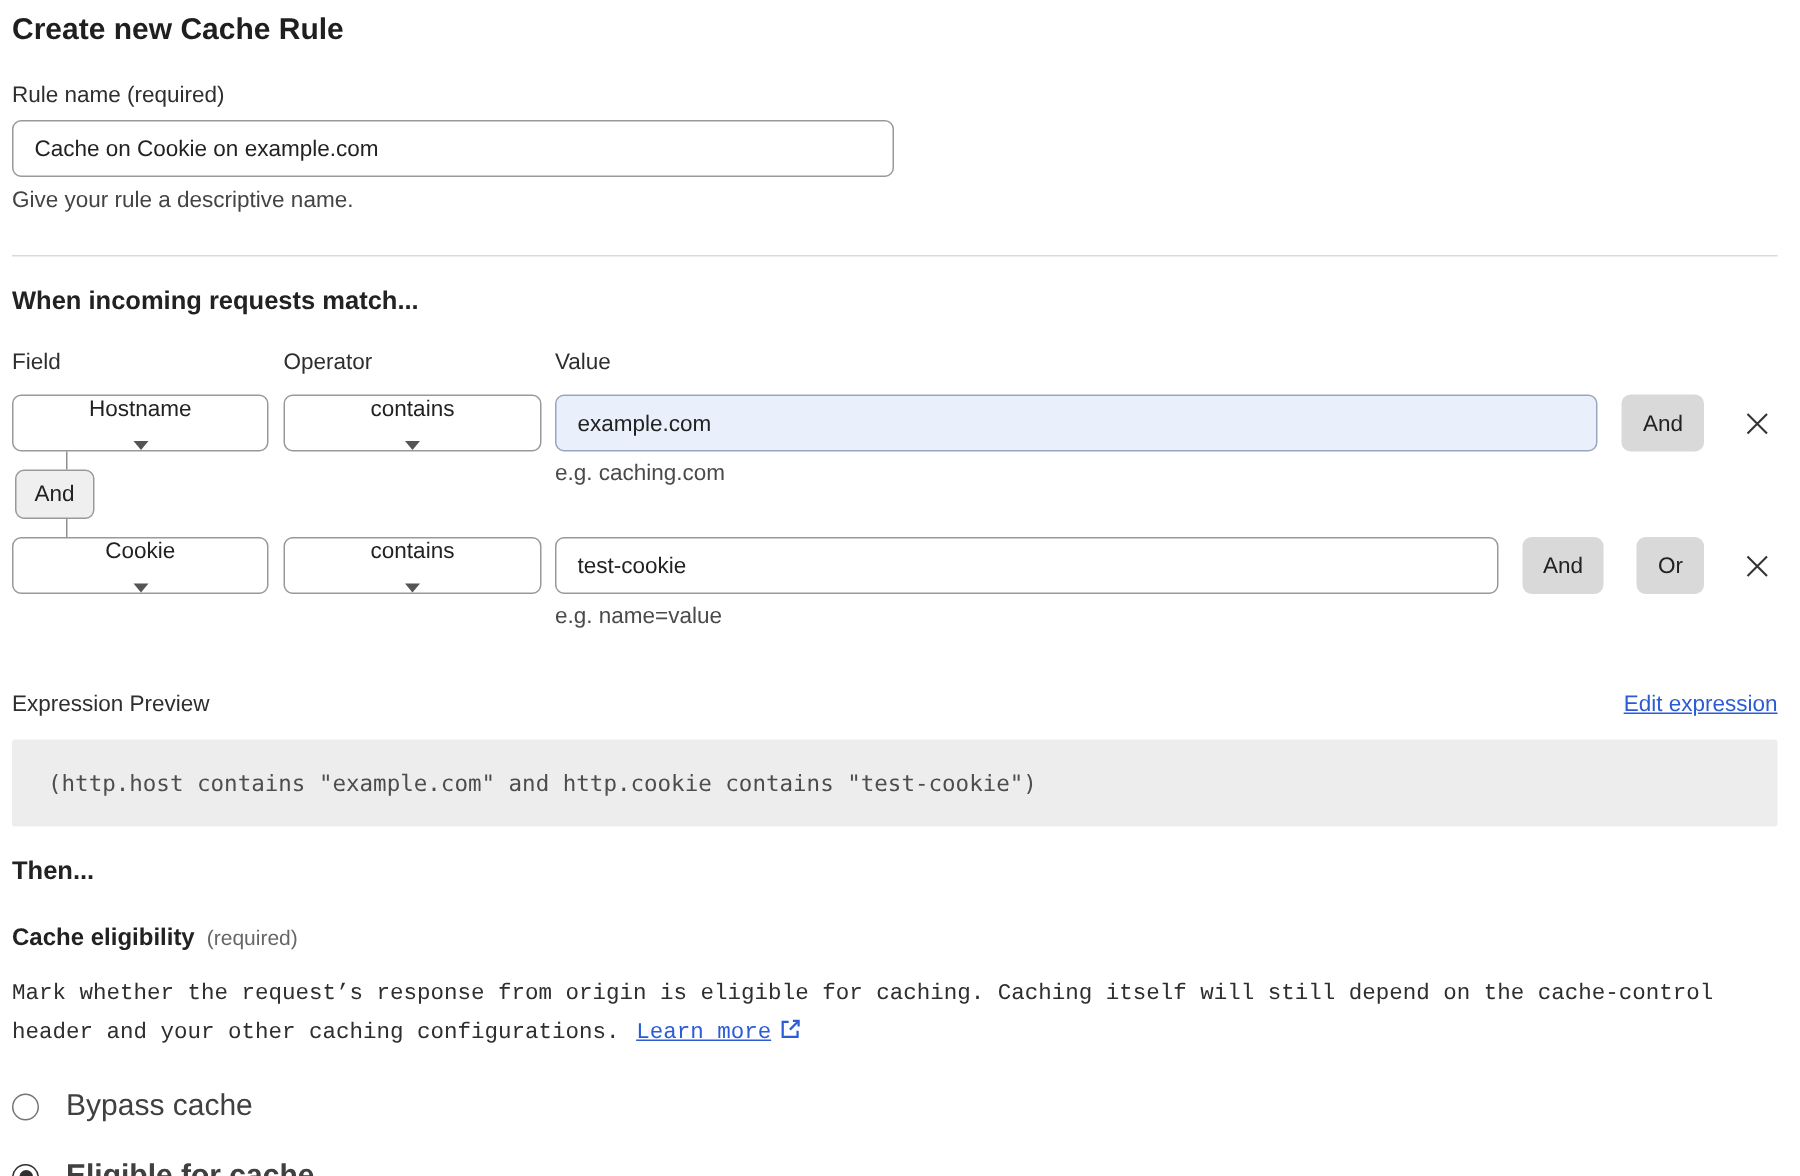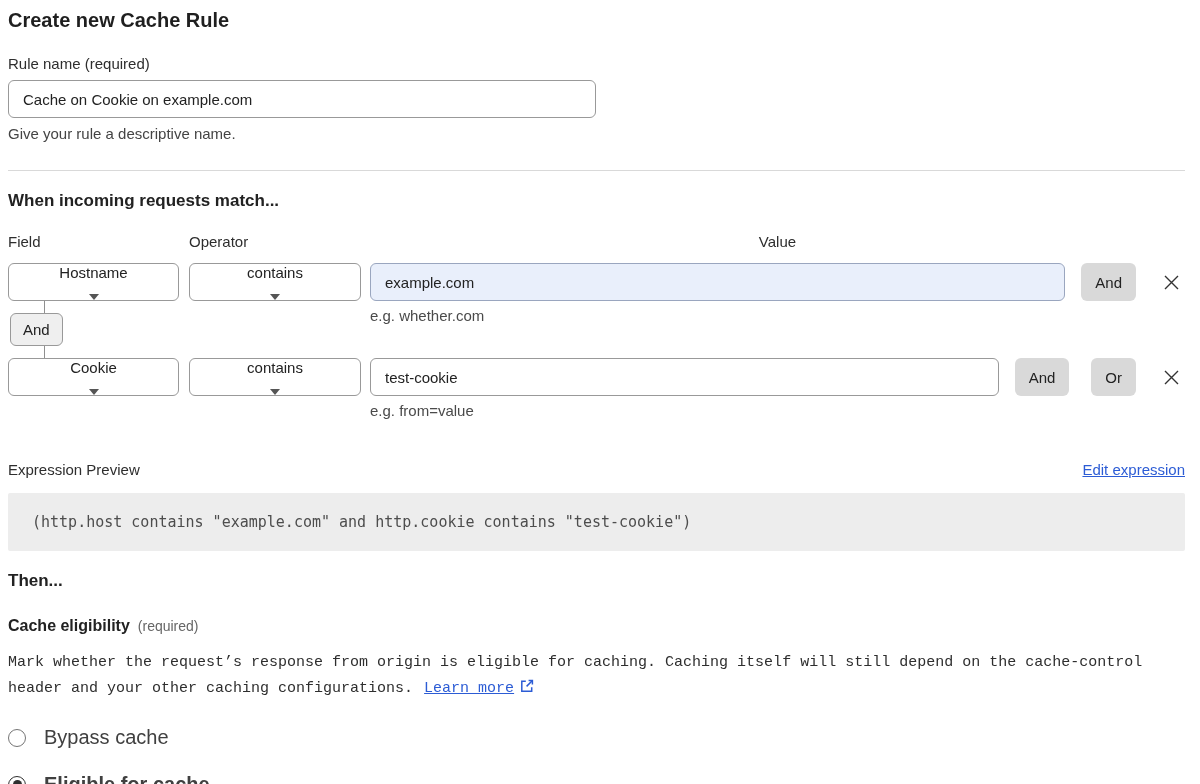--- a/index.html
+++ b/index.html
@@ -60,21 +60,21 @@
   }
 
   .col-labels {
     display: flex;
     margin-top: 22px;
     font-size: 15px;
     color: #2e2e2e;
   }
   .col-labels .col-field { width: 181px; }
   .col-labels .col-operator { width: 181px; }
-  .col-labels .col-value { flex: 1; text-align: center; }
+  .col-labels .col-value { flex: 1; }
 
   .condition-row {
     display: flex;
     align-items: center;
     margin-top: 13px;
     width: 1177px;
   }
   .select-box {
     height: 38px;
     border: 1px solid #999;
@@ -294,21 +294,21 @@
     <input class="value-input highlight" type="text" value="example.com" style="">
     <button class="op-btn">And</button>
     <button class="remove-btn">
       <svg width="21" height="21" viewBox="0 0 21 21">
         <path d="M4 4 L17 17 M17 4 L4 17" stroke="#333" stroke-width="1.4" fill="none"></path>
       </svg>
     </button>
   </div>
 
   <div class="between-rows">
-    <div class="hint">e.g. whether.com</div>
+    <div class="hint">e.g. caching.com</div>
     <div class="vline top"></div>
     <button class="and-connector">And</button>
     <div class="vline bottom"></div>
   </div>
 
   <div class="condition-row" style="margin-top:0;">
     <div class="select-box select-field">
       <span>Cookie</span>
       <span class="caret"></span>
     </div>
@@ -318,21 +318,21 @@
     </div>
     <input class="value-input" type="text" value="test-cookie" style="">
     <button class="op-btn">And</button>
     <button class="op-btn">Or</button>
     <button class="remove-btn">
       <svg width="21" height="21" viewBox="0 0 21 21">
         <path d="M4 4 L17 17 M17 4 L4 17" stroke="#333" stroke-width="1.4" fill="none"></path>
       </svg>
     </button>
   </div>
-  <div class="hint below-row">e.g. from=value</div>
+  <div class="hint below-row">e.g. name=value</div>
 
   <div class="expression-header">
     <div class="expression-label">Expression Preview</div>
     <a class="link">Edit expression</a>
   </div>
   <div class="code-box">
     <code>(http.host contains "example.com" and http.cookie contains "test-cookie")</code>
   </div>
 
   <h2 class="section-heading then-heading">Then...</h2>

